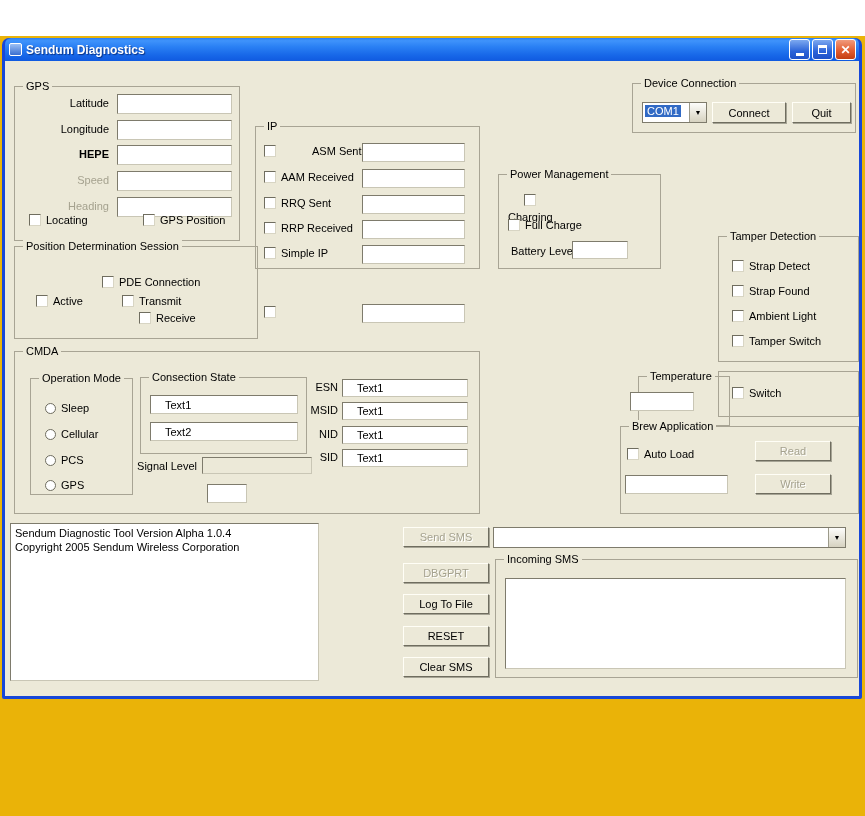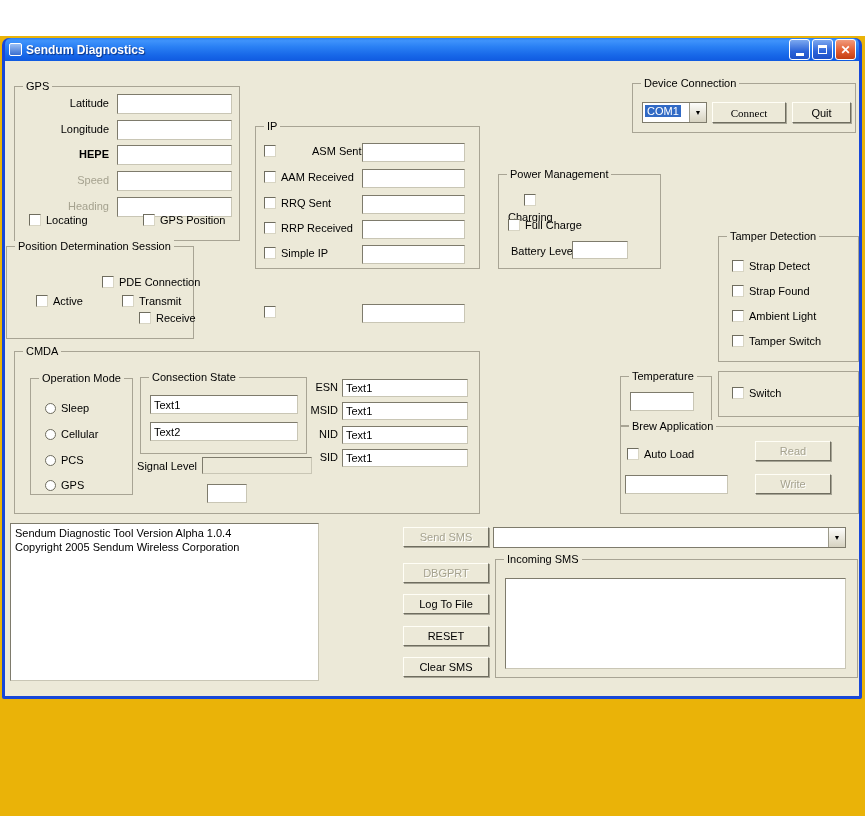--- a/index.html
+++ b/index.html
@@ -31,21 +31,21 @@
   
   .groupbox { position:absolute; box-sizing:border-box; border:1px solid #a8a494; }
   .legend { position:absolute; top:-7px; left:8px; background:#ece9d8; padding:0 3px;
             font-size:11px; line-height:13px; white-space:nowrap; color:#000; }
   .flabel { position:absolute; font-size:11px; color:#000; white-space:nowrap; }
   .flabel.right { text-align:right; }
   .flabel.dis { color:#a5a28f; }
   .flabel.bold { font-weight:bold; }
   .tb { position:absolute; box-sizing:border-box; background:#fff; border:1px solid;
         border-color:#7e7b6c #c9c6b5 #c9c6b5 #7e7b6c;
-        font-family:"Liberation Sans",sans-serif; font-size:11px; padding:1px 3px; outline:none; }
+        font-family:"Liberation Sans",sans-serif; font-size:11px; padding:1px 14px; outline:none; }
   .tb.dis { background:#ece9d8; }
   .btn { position:absolute; box-sizing:border-box; background:#ece9d8; border:1px solid;
          border-color:#fffef6 #6f6d5f #6f6d5f #fffef6; box-shadow:1px 1px 0 rgba(110,108,95,.55);
          font-family:"Liberation Sans",sans-serif; font-size:11px; color:#000; text-align:center;
          padding:0; cursor:default; }
   .btn.dis { color:#a5a28f; text-shadow:1px 1px 0 #fff; }
   .check, .radio { position:absolute; display:flex; align-items:center; gap:5px;
                    font-size:11px; white-space:nowrap; color:#000; }
   .check .box { width:12px; height:12px; box-sizing:border-box; background:#fff;
                 border:1px solid; border-color:#6f6d5f #d8d5c4 #d8d5c4 #6f6d5f; }
@@ -101,21 +101,21 @@
       <input class="tb" style="left: 112px; top: 136px; width: 115px; height: 20px;" value="">
       <div class="check" style="left:24px;top:153px;">
         <span class="box"></span>
         <span>Locating</span>
       </div>
       <div class="check" style="left:138px;top:153px;">
         <span class="box"></span>
         <span>GPS Position</span>
       </div>
 
-      <div class="groupbox" style="left:1px;top:185px;width:188px;height:93px;">
+      <div class="groupbox" style="left:9px;top:185px;width:244px;height:93px;">
         <span class="legend">Position Determination Session</span>
       </div>
       <div class="check" style="left:97px;top:215px;">
         <span class="box"></span>
         <span>PDE Connection</span>
       </div>
       <div class="check" style="left:31px;top:234px;">
         <span class="box"></span>
         <span>Active</span>
       </div>
@@ -176,21 +176,21 @@
       <span class="flabel" style="left:500px;top:184px;padding-left:6px;">Battery Level:</span>
       <input class="tb" style="left: 567px; top: 180px; width: 56px; height: 18px;" value="">
 
       <div class="groupbox" style="left:627px;top:22px;width:224px;height:50px;">
         <span class="legend">Device Connection</span>
       </div>
       <div class="combo" style="left:637px;top:41px;width:65px;height:21px;">
         <span class="val"><span class="sel">COM1</span></span>
         <span class="dd">▼</span>
       </div>
-      <button class="btn" style="left:707px;top:41px;width:74px;height:21px;font-family:Liberation Serif, serif;">Connect</button>
+      <button class="btn" style="left:707px;top:41px;width:74px;height:21px;">Connect</button>
       <button class="btn" style="left:787px;top:41px;width:59px;height:21px;">Quit</button>
 
       <div class="groupbox" style="left:713px;top:175px;width:141px;height:126px;">
         <span class="legend">Tamper Detection</span>
       </div>
       <div class="check" style="left:727px;top:199px;">
         <span class="box"></span>
         <span>Strap Detect</span>
       </div>
       <div class="check" style="left:727px;top:224px;">
@@ -240,21 +240,21 @@
       <input class="tb" style="left: 337px; top: 341px; width: 126px; height: 18px;" value="Text1">
       <span class="flabel right" style="left:295px;top:367px;width:38px;">NID</span>
       <input class="tb" style="left: 337px; top: 365px; width: 126px; height: 18px;" value="Text1">
       <span class="flabel right" style="left:295px;top:390px;width:38px;">SID</span>
       <input class="tb" style="left: 337px; top: 388px; width: 126px; height: 18px;" value="Text1">
 
       <span class="flabel right" style="left:128px;top:399px;width:64px;">Signal Level</span>
       <input class="tb dis" style="left: 197px; top: 396px; width: 110px; height: 17px;" disabled="">
       <input class="tb" style="left: 202px; top: 423px; width: 40px; height: 19px;" value="">
 
-      <div class="groupbox" style="left:615px;top:315px;width:92px;height:50px;">
+      <div class="groupbox" style="left:633px;top:315px;width:92px;height:50px;">
         <span class="legend">Temperature</span>
       </div>
       <input class="tb" style="left: 625px; top: 331px; width: 64px; height: 19px;" value="">
 
       <div class="groupbox" style="left:713px;top:310px;width:141px;height:46px;"></div>
       <div class="check" style="left:727px;top:326px;">
         <span class="box"></span>
         <span>Switch</span>
       </div>
 

